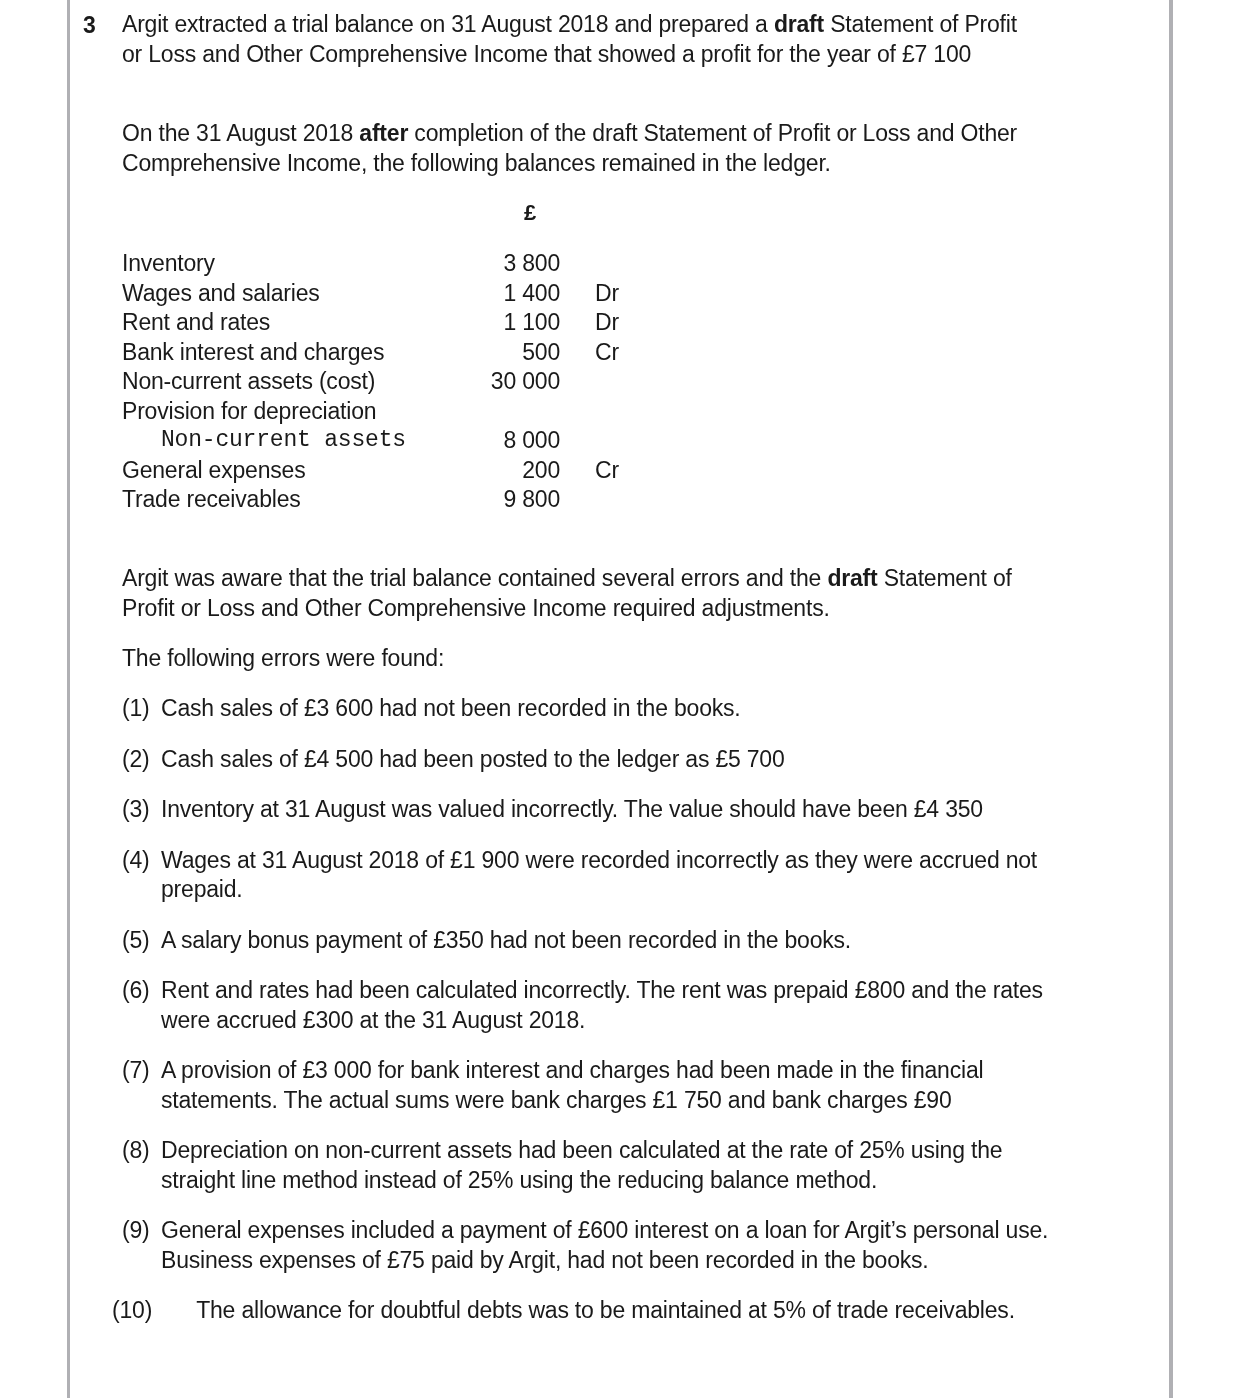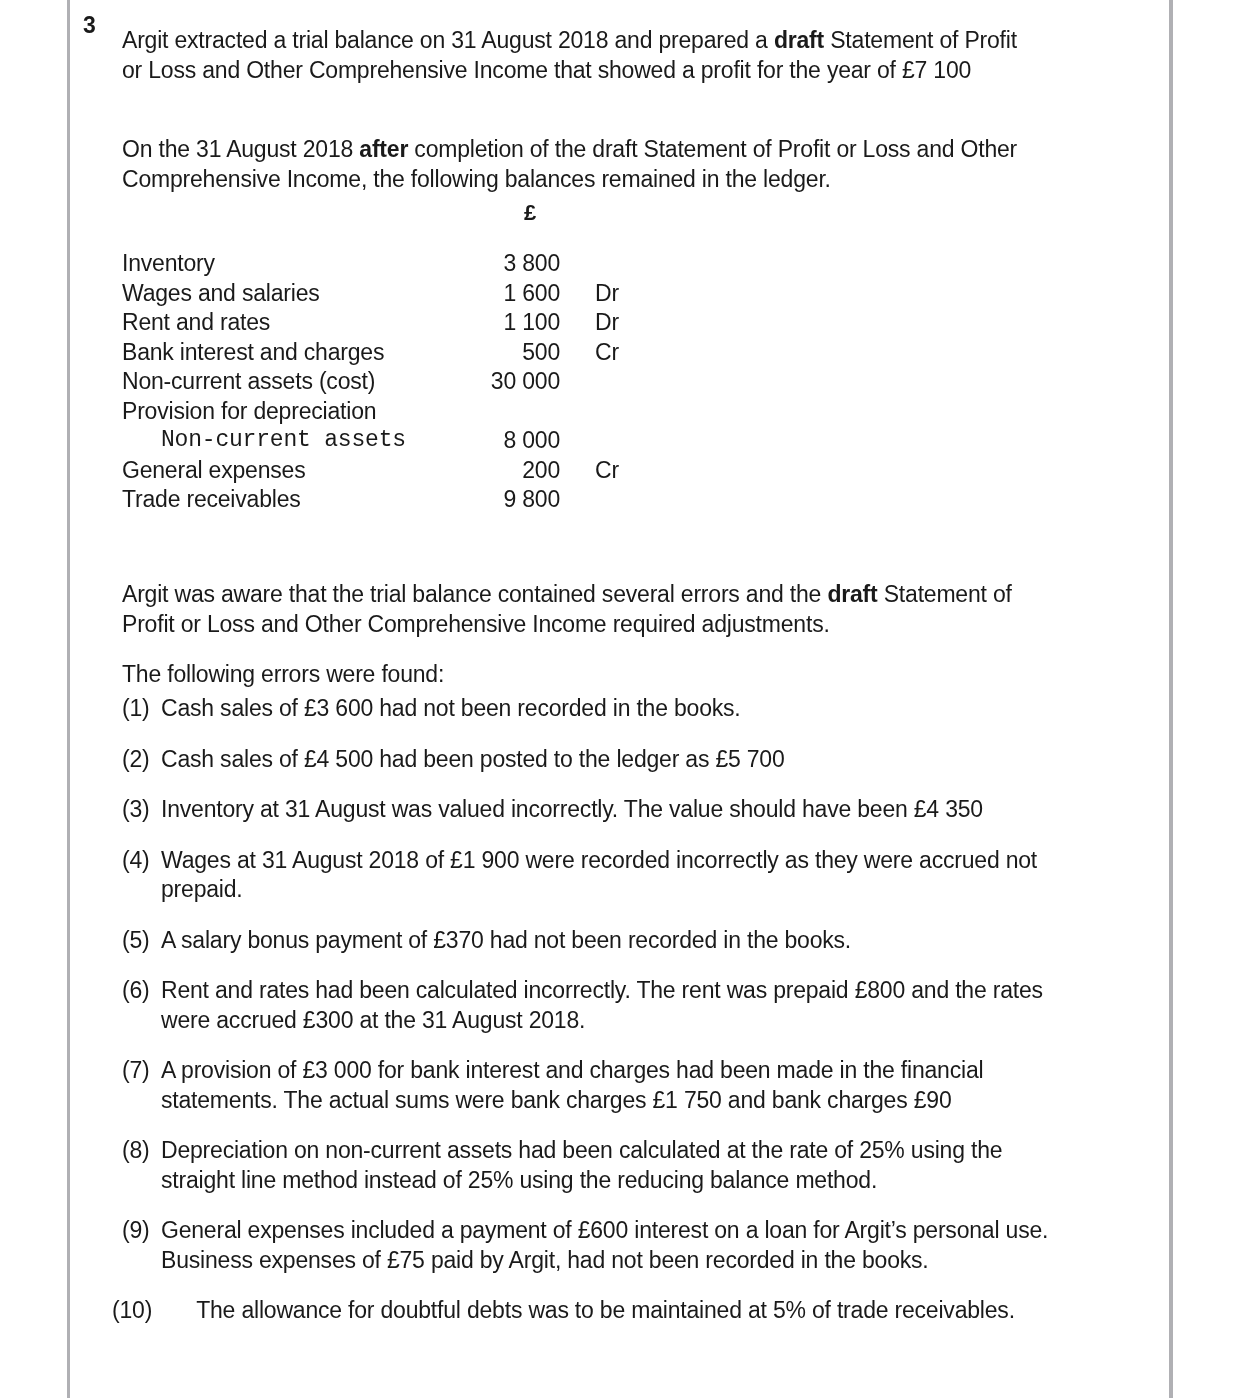--- a/index.html
+++ b/index.html
@@ -38,21 +38,20 @@
       font-size: 23px;
       font-weight: bold;
       line-height: 30px;
     }
     .para {
       position: absolute;
       left: 122px;
       font-size: 23px;
       line-height: 29.5px;
       letter-spacing: -0.2px;
-      margin-top: 16px;
     }
     .para b { font-weight: bold; }
     #p-intro { top: 10px; width: 900px; }
     #p-after { top: 119px; width: 900px; }
     .pound-head {
       position: absolute;
       left: 524px;
       top: 199px;
       font-size: 22px;
       font-weight: bold;
@@ -130,21 +129,21 @@
 <div class="pound-head">£</div>
 
 <div class="ledger" id="ledger">
     <div class="ledger-row">
       <span class="ledger-label">Inventory</span>
       <span class="ledger-amount">3 800</span>
       <span class="ledger-suffix"></span>
     </div>
     <div class="ledger-row">
       <span class="ledger-label">Wages and salaries</span>
-      <span class="ledger-amount">1 600</span>
+      <span class="ledger-amount">1 400</span>
       <span class="ledger-suffix">Dr</span>
     </div>
     <div class="ledger-row">
       <span class="ledger-label">Rent and rates</span>
       <span class="ledger-amount">1 100</span>
       <span class="ledger-suffix">Dr</span>
     </div>
     <div class="ledger-row">
       <span class="ledger-label">Bank interest and charges</span>
       <span class="ledger-amount">500</span>
@@ -179,19 +178,19 @@
 
 <div class="para" id="p-aware"><span>Argit was aware that the trial balance contained several errors and the </span><b>draft</b><span> Statement of Profit or Loss and Other Comprehensive Income required adjustments.</span></div>
 
 <div class="para" id="p-following">The following errors were found:</div>
 
 <div class="errors" id="errors">
     <div class="error-item" style="margin-top: 0px;"><span class="error-num">(1)</span><span class="error-text"><span>Cash sales of £3 600 had </span><b>not</b><span> been recorded in the books.</span></span></div>
     <div class="error-item" style="margin-top: 21px;"><span class="error-num">(2)</span><span class="error-text"><span>Cash sales of £4 500 had been posted to the ledger as £5 700</span></span></div>
     <div class="error-item" style="margin-top: 21px;"><span class="error-num">(3)</span><span class="error-text"><span>Inventory at 31 August was valued incorrectly. The value should have been £4 350</span></span></div>
     <div class="error-item" style="margin-top: 21px;"><span class="error-num">(4)</span><span class="error-text"><span>Wages at 31 August 2018 of £1 900 were recorded incorrectly as they were accrued not prepaid.</span></span></div>
-    <div class="error-item" style="margin-top: 21px;"><span class="error-num">(5)</span><span class="error-text"><span>A salary bonus payment of £370 had not been recorded in the books.</span></span></div>
+    <div class="error-item" style="margin-top: 21px;"><span class="error-num">(5)</span><span class="error-text"><span>A salary bonus payment of £350 had not been recorded in the books.</span></span></div>
     <div class="error-item" style="margin-top: 21px;"><span class="error-num">(6)</span><span class="error-text"><span>Rent and rates had been calculated incorrectly. The rent was prepaid £800 and the rates were accrued £300 at the 31 August 2018.</span></span></div>
     <div class="error-item" style="margin-top: 21px;"><span class="error-num">(7)</span><span class="error-text"><span>A provision of £3 000 for bank interest and charges had been made in the financial statements. The actual sums were bank charges £1 750 and bank charges £90</span></span></div>
     <div class="error-item" style="margin-top: 21px;"><span class="error-num">(8)</span><span class="error-text"><span>Depreciation on non-current assets had been calculated at the rate of 25% using the straight line method instead of 25% using the reducing balance method.</span></span></div>
     <div class="error-item" style="margin-top: 21px;"><span class="error-num">(9)</span><span class="error-text"><span>General expenses included a payment of £600 interest on a loan for Argit’s personal use. Business expenses of £75 paid by Argit, had not been recorded in the books.</span></span></div>
     <div class="error-item" style="margin-top: 21px; text-align: center;"><span class="error-num wide">(10)</span><span class="error-text"><span>The allowance for doubtful debts was to be maintained at 5% of trade receivables.</span></span></div>
   </div>
 
 </body></html>

